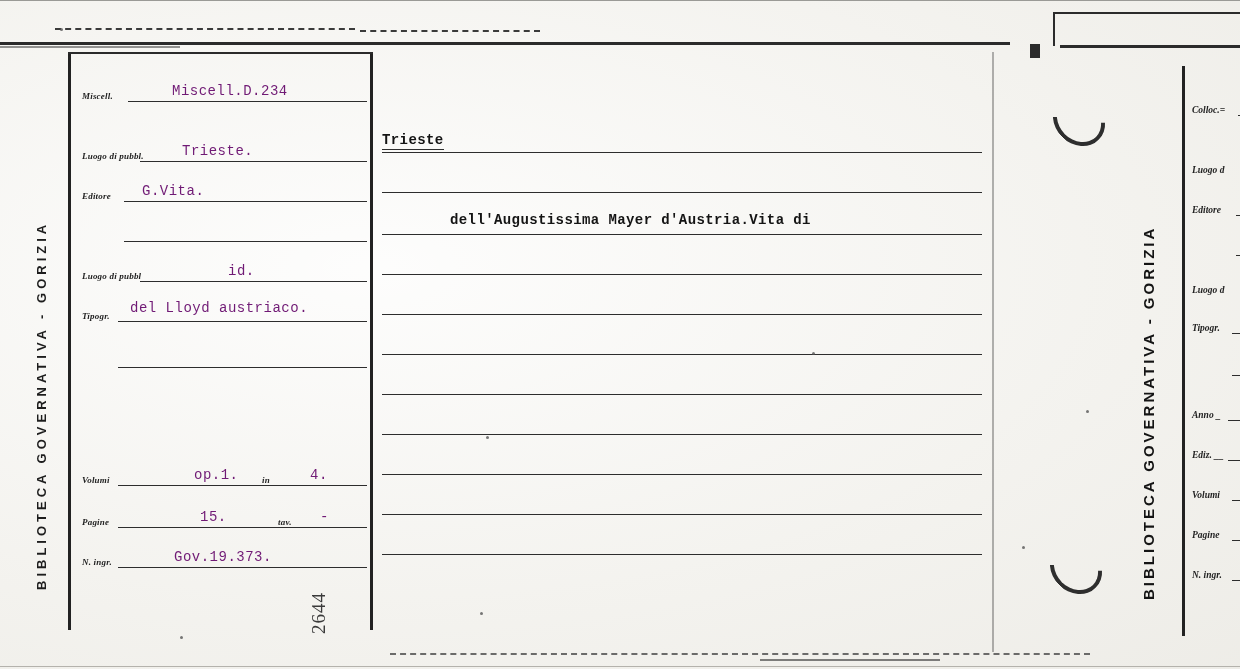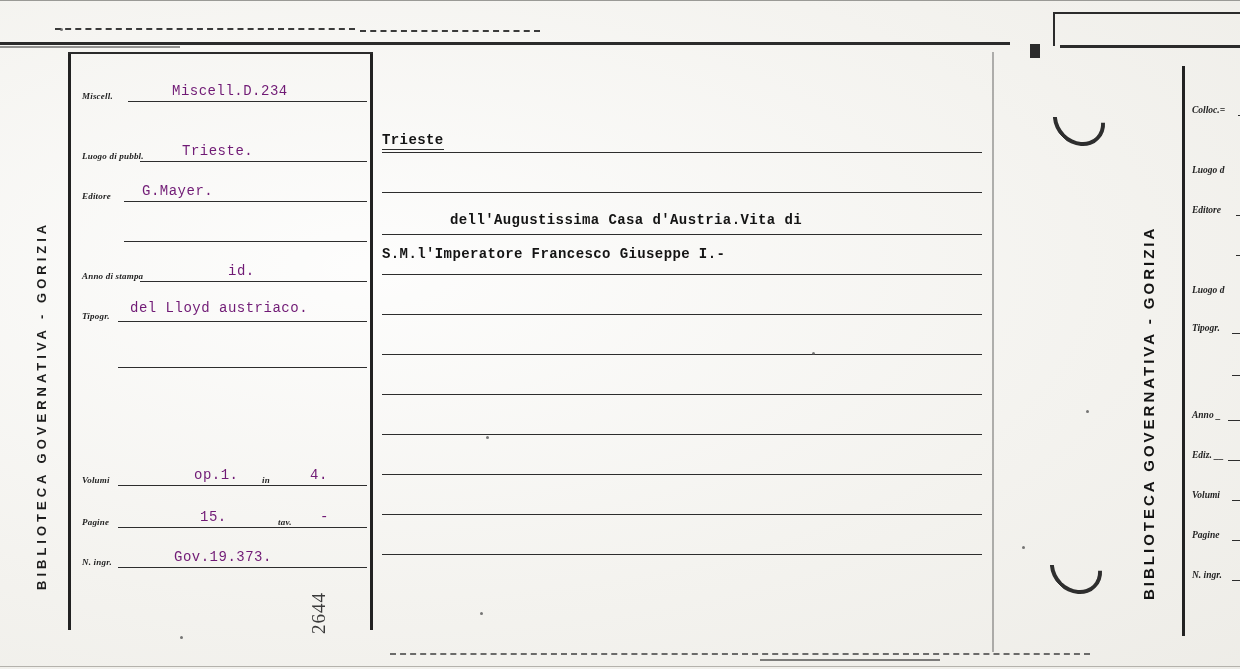--- a/index.html
+++ b/index.html
@@ -239,29 +239,29 @@
 
     <div class="frow" style="left:52px;top:84px;width:285px;">
       <span class="flabel">Luogo di pubbl.</span>
       <span class="fline" style="left:58px;width:227px;"></span>
       <span class="fval" style="left:100px;">Trieste.</span>
     </div>
 
     <div class="frow" style="left:52px;top:124px;width:285px;">
       <span class="flabel">Editore</span>
       <span class="fline" style="left:42px;width:243px;"></span>
-      <span class="fval" style="left:60px;">G.Mayer.</span>
+      <span class="fval" style="left:60px;">G.Vita.</span>
     </div>
 
     <div class="frow" style="left:52px;top:164px;width:285px;">
       <span class="fline" style="left:42px;width:243px;"></span>
     </div>
 
     <div class="frow" style="left:52px;top:204px;width:285px;">
-      <span class="flabel">Anno di stampa</span>
+      <span class="flabel">Luogo di pubbl</span>
       <span class="fline" style="left:58px;width:227px;"></span>
       <span class="fval" style="left:146px;">id.</span>
     </div>
 
     <div class="frow" style="left:52px;top:244px;width:295px;">
       <span class="flabel">Tipogr.</span>
       <span class="fline" style="left:36px;width:249px;"></span>
       <span class="fval" style="left:48px;bottom:6px;">del Lloyd austriaco.</span>
     </div>
 
@@ -291,24 +291,23 @@
       <span class="flabel">N. ingr.</span>
       <span class="fline" style="left:36px;width:249px;"></span>
       <span class="fval" style="left:92px;">Gov.19.373.</span>
     </div>
 
     <div class="rtext underline-word" style="left:352px;top:80px;">Trieste</div>
 
     <div class="rline" style="left:352px;top:100px;width:600px;"></div>
     <div class="rline" style="left:352px;top:140px;width:600px;"></div>
 
-    <div class="rtext" style="left:420px;top:160px;">dell'Augustissima Casa d'Austria.Vita di</div>
+    <div class="rtext" style="left:420px;top:160px;">dell'Augustissima Mayer d'Austria.Vita di</div>
     <div class="rline" style="left:352px;top:182px;width:600px;"></div>
 
-    <div class="rtext" style="left:352px;top:194px;">S.M.l'Imperatore Francesco Giuseppe I.-</div>
     <div class="rline" style="left:352px;top:222px;width:600px;"></div>
 
     <div class="rline" style="left:352px;top:262px;width:600px;"></div>
     <div class="rline" style="left:352px;top:302px;width:600px;"></div>
     <div class="rline" style="left:352px;top:342px;width:600px;"></div>
     <div class="rline" style="left:352px;top:382px;width:600px;"></div>
     <div class="rline" style="left:352px;top:422px;width:600px;"></div>
     <div class="rline" style="left:352px;top:462px;width:600px;"></div>
     <div class="rline" style="left:352px;top:502px;width:600px;"></div>
 

